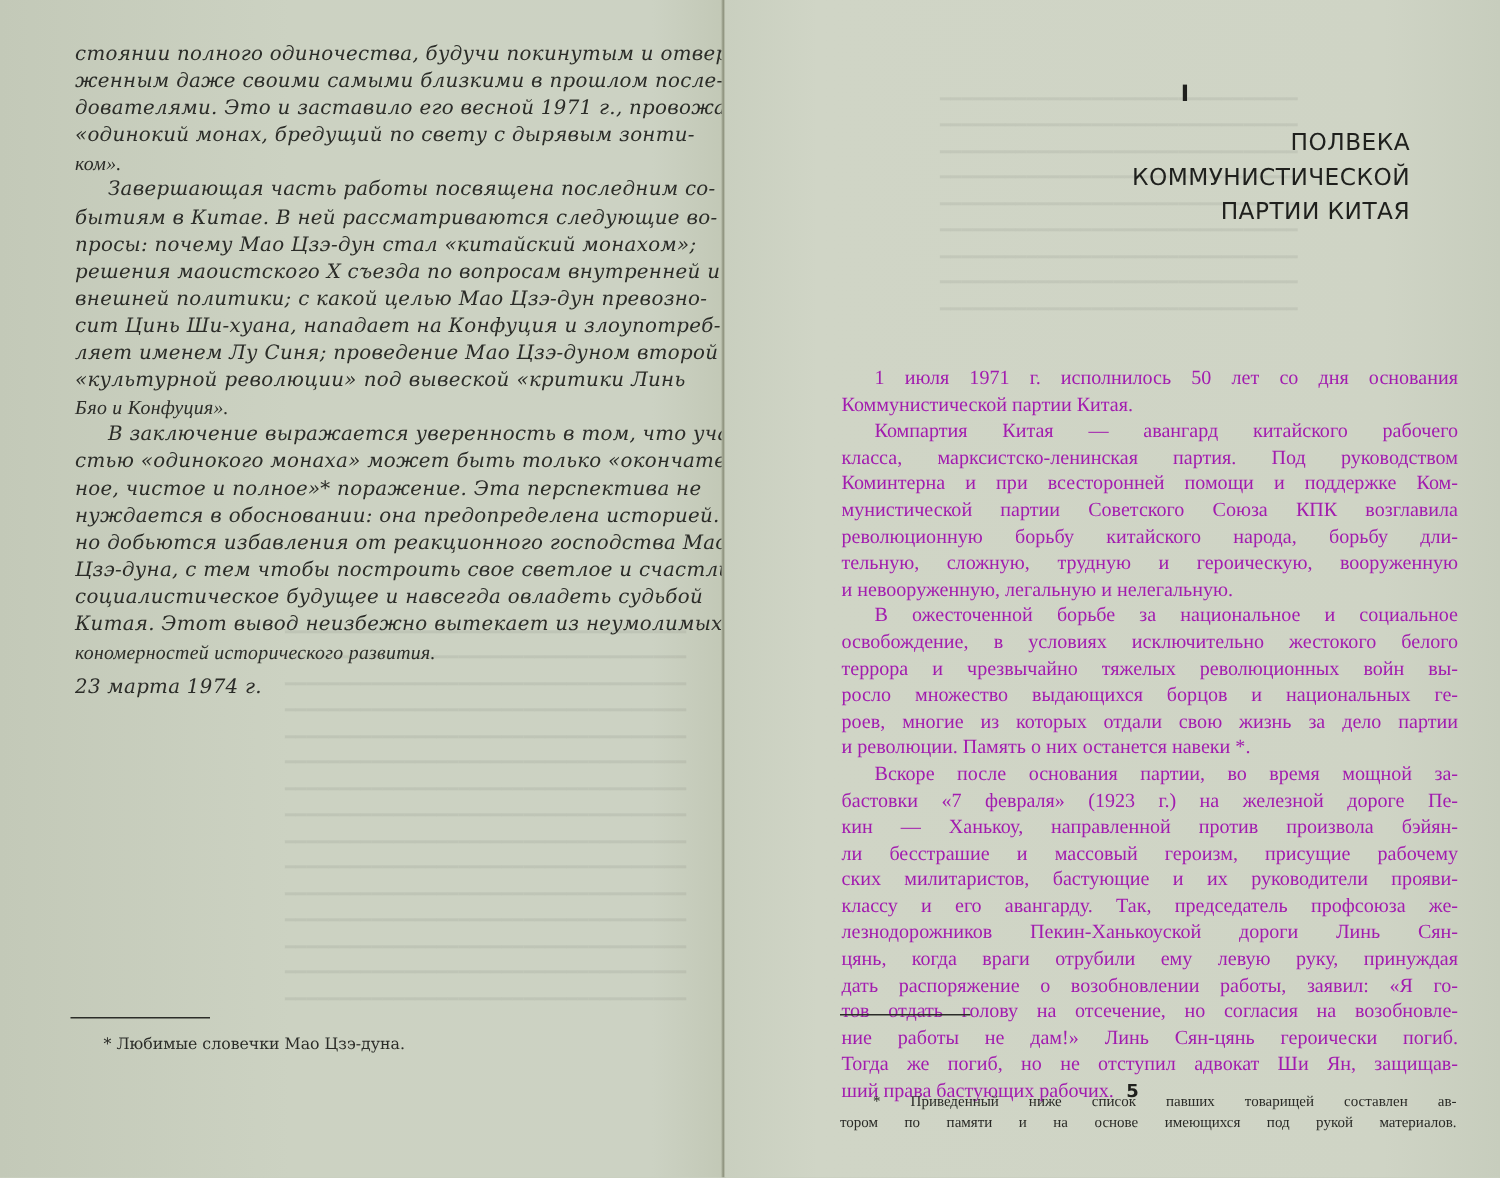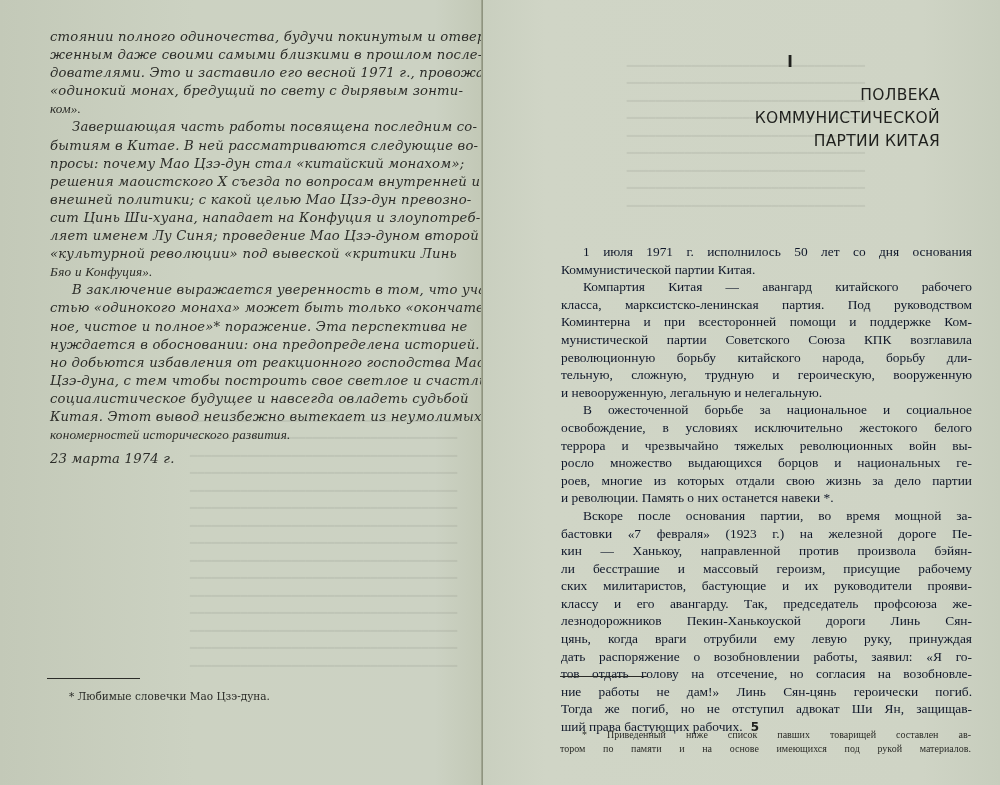--- a/index.html
+++ b/index.html
@@ -55,21 +55,21 @@
       position: absolute; left: 640px; top: 52px; width: 300px; text-align: center;
       font-family: "DejaVu Sans", sans-serif; color: #1f201d;
     }
     .chapter .num { font-size: 15px; font-weight: bold; line-height: 20px; margin-bottom: 12px; }
     .chapter .title-line { font-size: 15.5px; line-height: 23px; letter-spacing: 0.3px; text-align: right; }
 
     
     .right-body {
       position: absolute; left: 561px; top: 243px; width: 411px;
       font-family: "Liberation Serif", serif; font-size: 13.4px; line-height: 17.6px;
-      color: #0f172a;
+      color: #a21caf;
     }
     .right-body .line { display: block; text-align: justify; text-align-last: justify; white-space: nowrap; }
     .right-body .line.first { padding-left: 22px; }
     .right-body .line.last { text-align-last: left; }
     .right-fn-rule { left: 560px; top: 676px; width: 87px; }
     .right-footnote {
       position: absolute; left: 560px; top: 684px; width: 411px;
       font-family: "Liberation Serif", serif; font-size: 10px; line-height: 14.4px; color: #2a2b27; margin-top: 44px;
     }
     .right-footnote .line { display: block; text-align: justify; text-align-last: justify; white-space: nowrap; }

